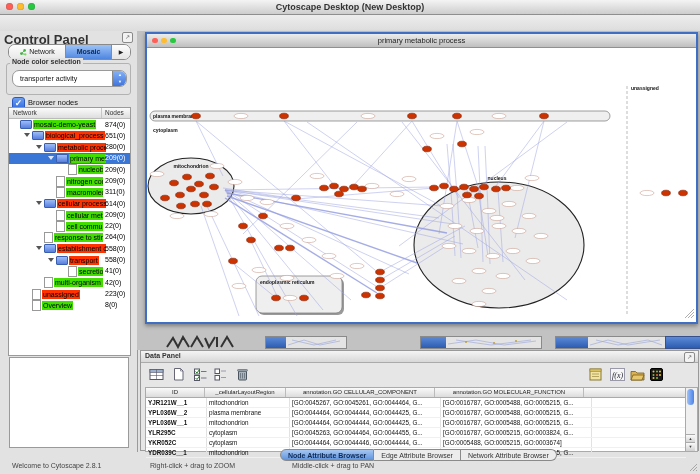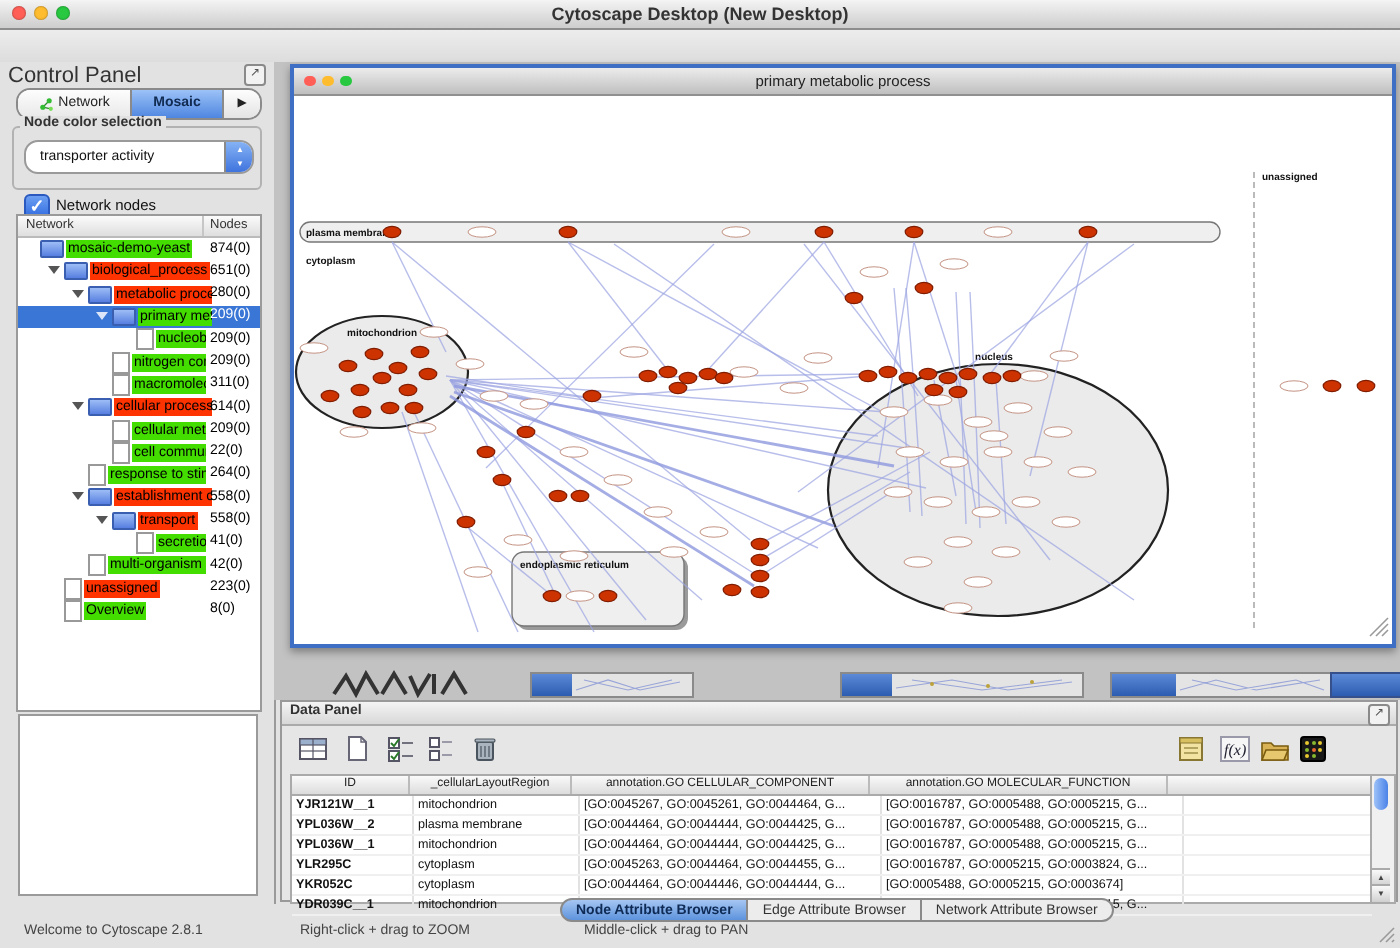--- a/index.html
+++ b/index.html
@@ -21,21 +21,21 @@
   .tbi{top:16px;width:14px;height:14px}
   .tbsep{top:17px;width:1px;height:12px;background:#b4b4b4}
   .search-label{top:19px;font-size:7.5px;color:#222}
   .search-input{left:303px;top:17px;width:62px;height:10px;border:1px solid #9a9a9a;border-radius:2px;
     background:#fff;font-size:7px;padding:0 2px;outline:none}
   .combo-btn{left:369px;top:17px;width:12px;height:12px;border:1px solid #999;border-radius:2px;
     background:linear-gradient(#fafafa,#d6d6d6);font-size:5px;text-align:center;line-height:12px;color:#333}
 
   
   .control-panel{left:0;top:31px;width:137px;height:421px;background:#e2e2e2;border-right:1px solid #9a9a9a}
-  .cp-title{left:4px;top:1px;font-size:11px;font-weight:normal;color:#333}
+  .cp-title{left:4px;top:1px;font-size:13px;font-weight:bold;color:#333}
   .float-ic{width:9px;height:9px;border:1px solid #8a8a8a;border-radius:2px;background:#f2f2f2;
     font-size:6px;line-height:8px;text-align:center;color:#555}
   .cp-tabs{left:8px;top:13px;width:121px;height:14px;display:flex;border:1px solid #8a8a8a;border-radius:7px;
     overflow:hidden;background:#fff}
   .cp-tab{flex:0 0 auto;font-size:7px;line-height:12px;text-align:center;color:#222;
     display:flex;align-items:center;justify-content:center;gap:2px}
   .cp-tab.net{width:56px;background:linear-gradient(#fdfdfd,#e8e8e8)}
   .cp-tab.mosaic{width:45px;background:linear-gradient(#9cc2f7,#4e86e0);font-weight:bold;color:#102a50;
     border-left:1px solid #8a8a8a;border-right:1px solid #8a8a8a}
   .cp-tab.arrow{width:18px;background:linear-gradient(#fdfdfd,#e4e4e4);font-size:6px;color:#222}
@@ -241,21 +241,21 @@
     <div class="cp-tab arrow">▶</div>
   </div>
 
   <div class="abs groupbox"></div>
   <span class="abs groupbox-label">Node color selection</span>
   <div class="abs dropdown">
     <span class="abs dtext">transporter activity</span>
     <span class="abs dd-step">▲<br>▼</span>
   </div>
   <span class="abs chk">✓</span>
-  <span class="abs chk-label">Network nodes</span>
+  <span class="abs chk-label">Browser nodes</span>
 
   <div class="abs treebox">
     <div class="tree-head">
       <span class="h1">Network</span>
       <span class="hdiv"></span>
       <span class="h2">Nodes</span>
     </div>
     <div id="tree-rows">
         <div class="trow">
           <span class="tind" style="width: 2px;"></span>

